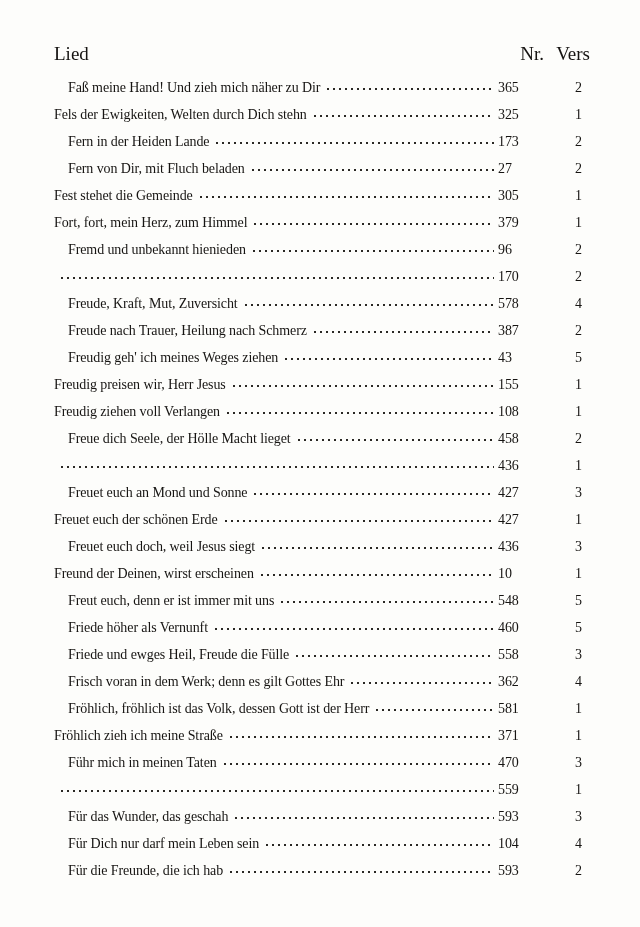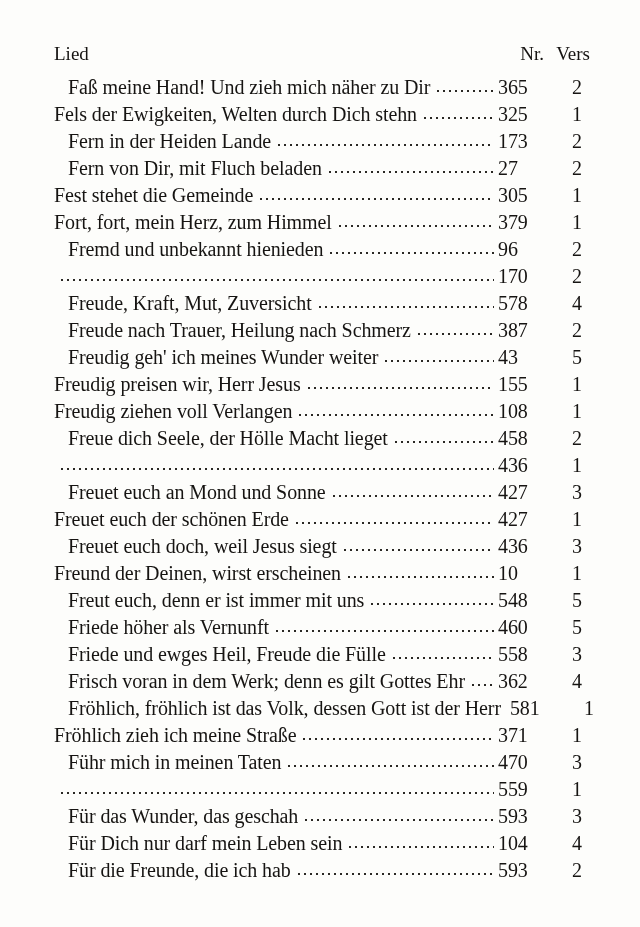--- a/index.html
+++ b/index.html
@@ -37,21 +37,21 @@
   .vers-col {
     flex: 0 0 auto;
     width: 46px;
     text-align: right;
     white-space: nowrap;
   }
   .index-list { }
   .row {
     display: flex;
     align-items: baseline;
-    font-size: 20px;
+    font-size: 14px;
     letter-spacing: -0.1px;
     line-height: 27px;
     min-width: 0;
   }
   .row.indent .title { padding-left: 14px; }
   .title {
     flex: 0 1 auto;
     white-space: nowrap;
   }
   .dots {
@@ -146,21 +146,21 @@
       <span class="nr">578</span>
       <span class="vers">4</span>
     </div>
       <div class="row indent">
       <span class="title">Freude nach Trauer, Heilung nach Schmerz</span>
       <span class="dots"></span>
       <span class="nr">387</span>
       <span class="vers">2</span>
     </div>
       <div class="row indent">
-      <span class="title">Freudig geh' ich meines Wunder weiter</span>
+      <span class="title">Freudig geh' ich meines Weges ziehen</span>
       <span class="dots"></span>
       <span class="nr">43</span>
       <span class="vers">5</span>
     </div>
       <div class="row">
       <span class="title">Freudig preisen wir, Herr Jesus</span>
       <span class="dots"></span>
       <span class="nr">155</span>
       <span class="vers">1</span>
     </div>

